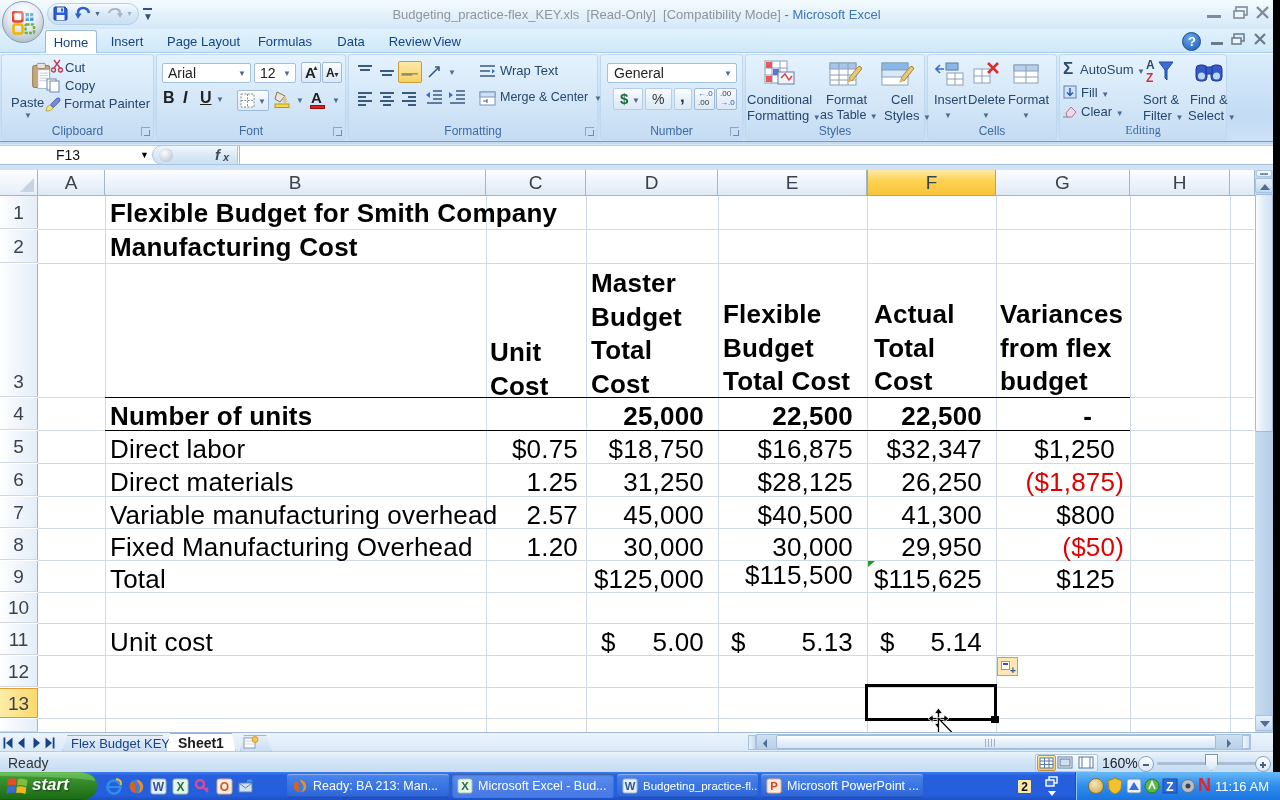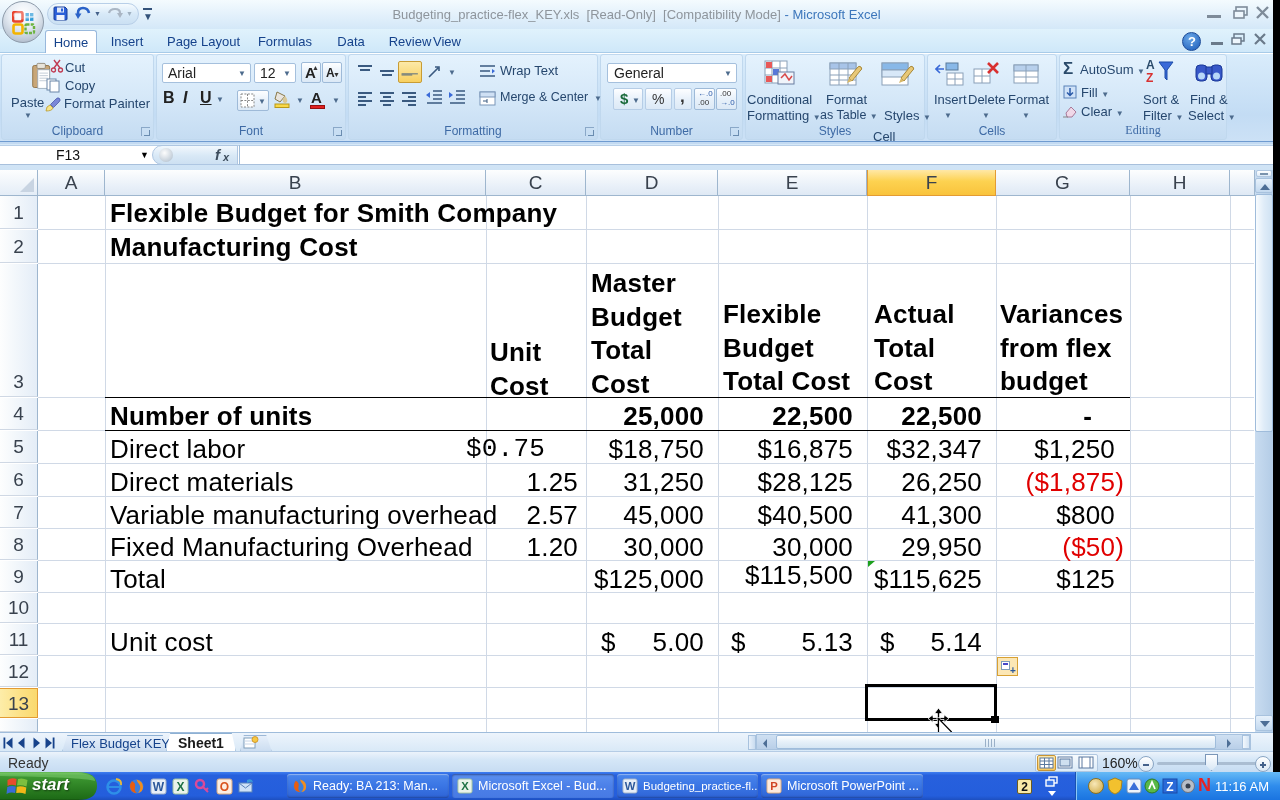--- a/index.html
+++ b/index.html
@@ -347,21 +347,21 @@
       </svg>
       <div class="rlabel" style="left:826px;top:38px;">Format</div>
       <div class="rlabel" style="left:820px;top:54px;font-size:12.5px;">as Table <span class="dd">▼</span></div>
       <svg class="abs" style="left:881px;top:6px;width:34px;height:30px;" viewBox="0 0 34 30">
         <rect x="1" y="3" width="26" height="22" fill="#fff" stroke="#8aa0b8"></rect>
         <rect x="1" y="3" width="26" height="7" fill="#88b8e8" stroke="#8aa0b8"></rect>
         <rect x="1" y="10" width="26" height="7" fill="#d8e8f8" stroke="#8aa0b8"></rect>
         <path d="M20 18 L28 8 Q30 5 32 7 Q34 9 31 11 L23 21 Z" fill="#e8c878" stroke="#a88838"></path>
         <path d="M20 18 L23 21 L18 23 Z" fill="#d8b868"></path>
       </svg>
-      <div class="rlabel" style="left:873px;top:38px;margin-top:37px;">Cell</div>
+      <div class="rlabel" style="left:891px;top:38px;">Cell</div>
       <div class="rlabel" style="left:884px;top:54px;">Styles <span class="dd">▼</span></div>
 
       <svg class="abs" style="left:935px;top:7px;width:30px;height:26px;" viewBox="0 0 30 26">
         <path d="M1 8 L9 8 M5 4 L1 8 L5 12" stroke="#3a6ad8" stroke-width="1.6" fill="none"></path>
         <rect x="11" y="2" width="12" height="7" fill="#88b8e8" stroke="#5a7a9a"></rect>
         <rect x="12" y="12" width="16" height="12" fill="#fff" stroke="#8aa0b8"></rect>
         <line x1="12" y1="18" x2="28" y2="18" stroke="#8aa0b8"></line>
           <line x1="20" y1="12" x2="20" y2="24" stroke="#8aa0b8"></line>
       </svg>
       <div class="rlabel" style="left:934px;top:38px;">Insert</div>
@@ -495,21 +495,21 @@
     <div class="cell b" style="left:591px;top:97px;line-height:33.5px;">Master<br>Budget<br>Total<br>Cost</div>
     <div class="cell b" style="left:723px;top:128px;line-height:33.5px;">Flexible<br>Budget<br>Total Cost</div>
     <div class="cell b" style="left:874px;top:128px;line-height:33.5px;">Actual<br>Total<br>Cost</div>
     <div class="cell b" style="left:1000px;top:128px;line-height:33.5px;">Variances<br>from flex<br>budget</div>
     <div class="cell b" style="left:110px;top:231px;">Number of units</div>
     <div class="cell b" style="right:569px;top:231px;">25,000</div>
     <div class="cell b" style="right:420px;top:231px;">22,500</div>
     <div class="cell b" style="right:291px;top:231px;">22,500</div>
     <div class="cell b" style="right:181px;top:231px;">-</div>
     <div class="cell" style="left:110px;top:264px;">Direct labor</div>
-    <div class="cell" style="right:728px;top:264px;font-family:Liberation Mono, monospace;">$0.75</div>
+    <div class="cell" style="right:695px;top:264px;">$0.75</div>
     <div class="cell" style="right:569px;top:264px;">$18,750</div>
     <div class="cell" style="right:420px;top:264px;">$16,875</div>
     <div class="cell" style="right:291px;top:264px;">$32,347</div>
     <div class="cell" style="right:158px;top:264px;">$1,250</div>
     <div class="cell" style="left:110px;top:297px;">Direct materials</div>
     <div class="cell" style="right:695px;top:297px;">1.25</div>
     <div class="cell" style="right:569px;top:297px;">31,250</div>
     <div class="cell" style="right:420px;top:297px;">$28,125</div>
     <div class="cell" style="right:291px;top:297px;">26,250</div>
     <div class="cell red" style="right:149px;top:297px;">($1,875)</div>

